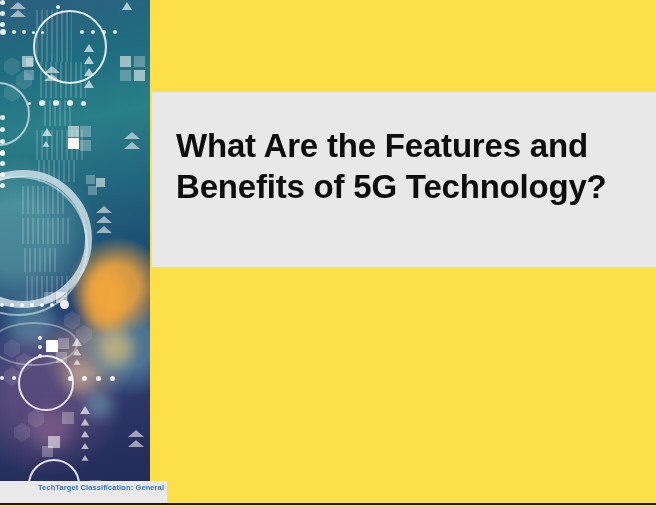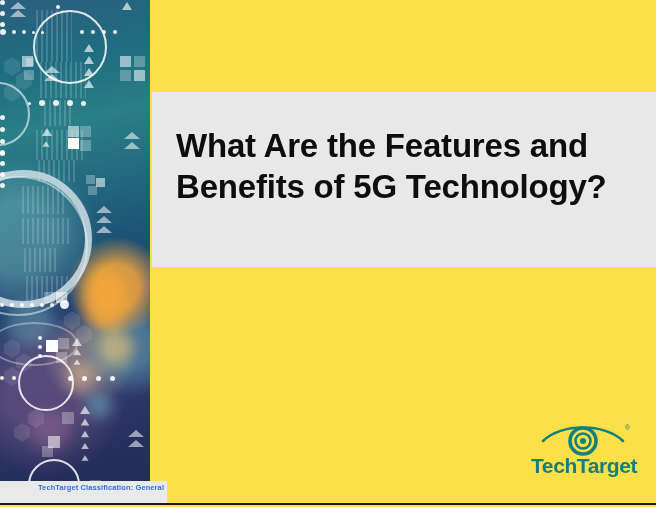--- a/index.html
+++ b/index.html
@@ -210,29 +210,18 @@
     <div class="hex" style="left:4px;top:344px;"></div>
     <div class="hex" style="left:16px;top:358px;"></div>
     <div class="hex" style="left:4px;top:372px;"></div>
     <div class="hex" style="left:28px;top:414px;"></div>
     <div class="hex" style="left:14px;top:428px;"></div>
   </div>
 
   <div id="titlepanel"></div>
   <h1 id="title">What Are the Features and Benefits of 5G Technology?</h1>
 
-  <div id="logo">
-    <svg width="104" height="40" viewBox="0 0 104 40">
-      <path d="M12 23 C30 5, 74 5, 92 23" fill="none" stroke="#12807e" stroke-width="2.6" stroke-linecap="round"></path>
-      <path d="M12 23 C30 34, 74 34, 92 23" fill="none" stroke="#12807e" stroke-width="0"></path>
-      <circle cx="52" cy="23" r="13" fill="none" stroke="#12807e" stroke-width="3.6"></circle>
-      <circle cx="52" cy="23" r="7.5" fill="none" stroke="#12807e" stroke-width="2.6"></circle>
-      <circle cx="52" cy="23" r="3" fill="#12807e"></circle>
-      <text x="94" y="12" font-family="'Liberation Sans',sans-serif" font-size="7" fill="#12807e">®</text>
-    </svg>
-    <div id="logo-text">TechTarget</div>
-  </div>
 
   <div id="footer-strip"></div>
   <div id="classification">TechTarget Classification: General</div>
   <div id="bottom-rule"></div>
 
 </div>
 
 </body></html>

